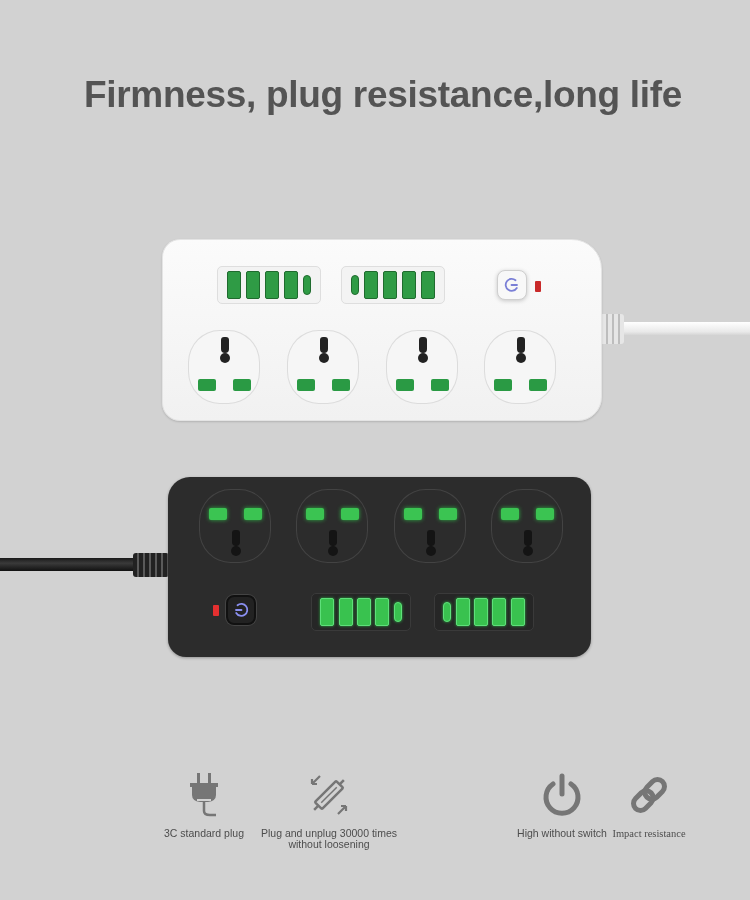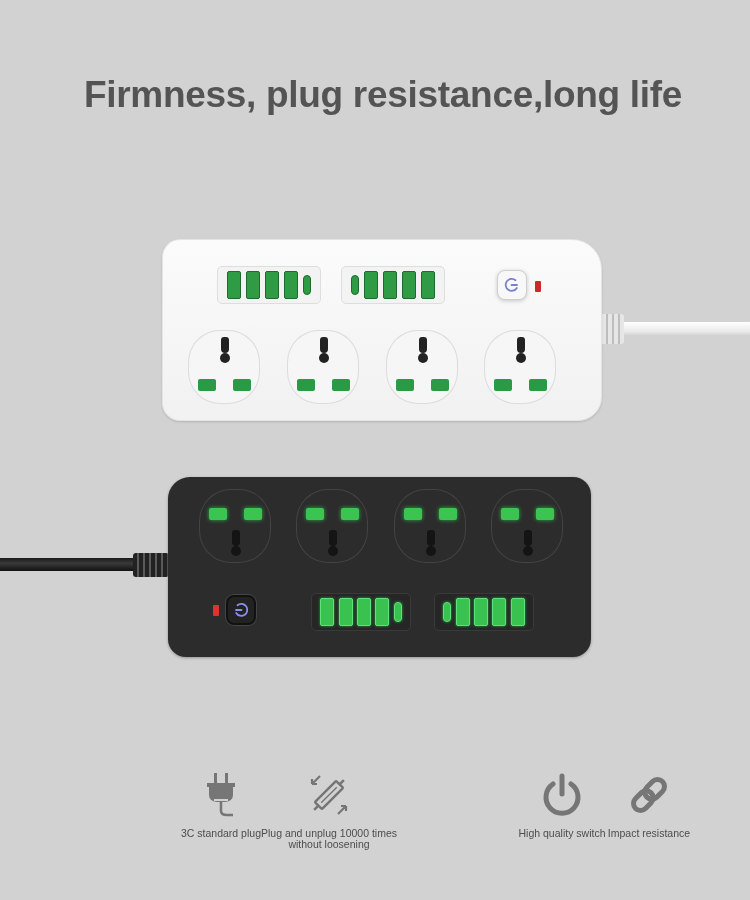--- a/index.html
+++ b/index.html
@@ -184,21 +184,21 @@
     <div class="port-c"></div>
     <div class="port-a"></div>
     <div class="port-a"></div>
     <div class="port-a"></div>
     <div class="port-a"></div>
   </div>
 </div>
 
 <div class="features">
 
-  <div class="feature" style="left:151px;">
+  <div class="feature" style="left:134px;">
     <div class="icon">
       <svg width="40" height="48" viewBox="0 0 40 48">
         <rect x="13" y="2" width="3" height="10" fill="#767676"></rect>
         <rect x="24" y="2" width="3" height="10" fill="#767676"></rect>
         <path d="M6 12 H34 V16 H32 V24 Q32 30 24 31 H16 Q8 30 8 24 V16 H6 Z" fill="#767676"></path>
         <path d="M20 31 V40 Q20 44 26 44 H32" fill="none" stroke="#767676" stroke-width="2.5"></path>
         <rect x="13" y="28" width="14" height="2" fill="#d2d2d2"></rect>
       </svg>
     </div>
     <div class="label">3C standard plug</div>
@@ -210,35 +210,35 @@
         <g transform="rotate(-45 23 23)">
           <rect x="8" y="18" width="30" height="10" rx="1" fill="none" stroke="#767676" stroke-width="2.5"></rect>
           <line x1="2" y1="23" x2="8" y2="23" stroke="#767676" stroke-width="2.5"></line>
           <line x1="38" y1="23" x2="44" y2="23" stroke="#767676" stroke-width="2.5"></line>
           <line x1="12" y1="23" x2="34" y2="23" stroke="#767676" stroke-width="1.5"></line>
         </g>
         <path d="M14 4 L6 12 M6 12 V7 M6 12 H11" fill="none" stroke="#767676" stroke-width="2.2"></path>
         <path d="M32 42 L40 34 M40 34 V39 M40 34 H35" fill="none" stroke="#767676" stroke-width="2.2"></path>
       </svg>
     </div>
-    <div class="label">Plug and unplug 10000 times without loosening</div>
+    <div class="label">Plug and unplug 30000 times without loosening</div>
   </div>
 
 
   <div class="feature" style="left:492px;">
     <div class="icon">
       <svg width="46" height="46" viewBox="0 0 46 46">
         <path d="M14 12 A16 16 0 1 0 32 12" fill="none" stroke="#767676" stroke-width="5" stroke-linecap="round"></path>
         <line x1="23" y1="4" x2="23" y2="22" stroke="#767676" stroke-width="5" stroke-linecap="round"></line>
       </svg>
     </div>
-    <div class="label">High quality switch</div>
-  </div>
-
-  <div class="feature" style="left:579px;">
+    <div class="label">High without switch</div>
+  </div>
+
+  <div class="feature" style="left:579px;font-family:Liberation Serif, serif;">
     <div class="icon">
       <svg width="46" height="46" viewBox="0 0 46 46">
         <g transform="rotate(-45 23 23)">
           <rect x="4" y="16" width="22" height="14" rx="7" fill="none" stroke="#767676" stroke-width="5"></rect>
           <rect x="20" y="16" width="22" height="14" rx="7" fill="none" stroke="#767676" stroke-width="5"></rect>
         </g>
       </svg>
     </div>
     <div class="label">Impact resistance</div>
   </div>

